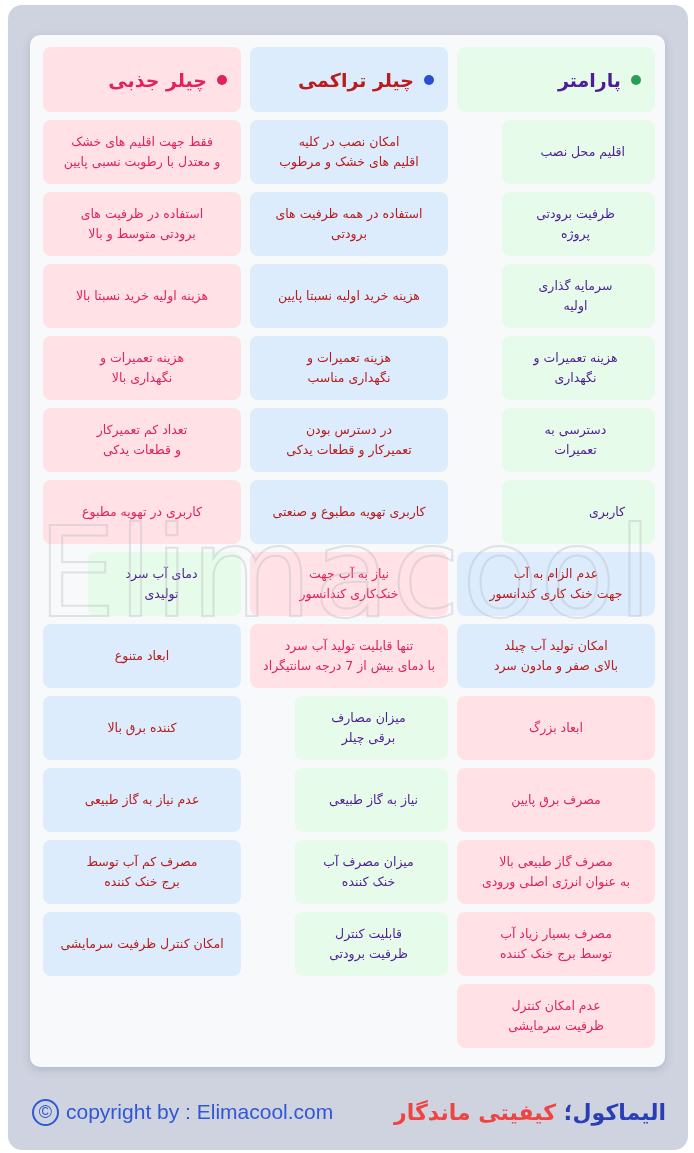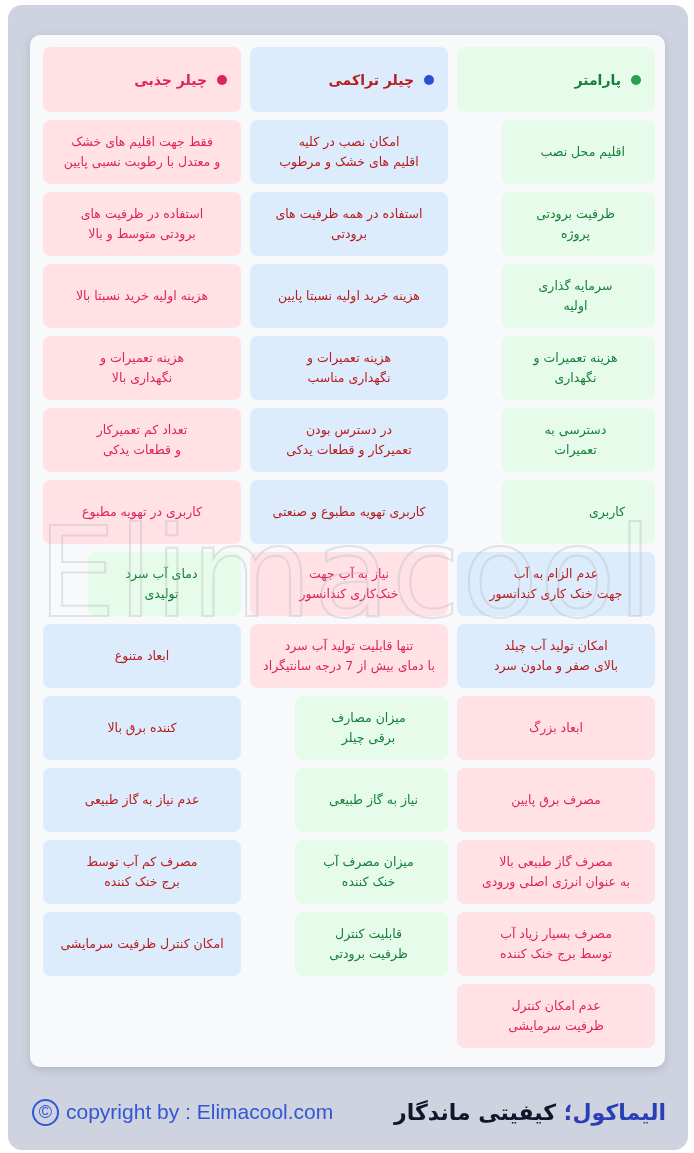--- a/index.html
+++ b/index.html
@@ -24,23 +24,23 @@
   }
   .cell {
     border-radius: 8px;
     display: flex; align-items: center; justify-content: center;
     text-align: center;
     font-size: 12.5px; line-height: 20px;
     padding: 4px 8px;
     white-space: pre-line;
     direction: rtl;
   }
-  .hdr { height: 65px; font-size: 14px; font-weight: bold; margin-bottom: 8px; }
+  .hdr { height: 65px; font-size: 19px; font-weight: bold; margin-bottom: 8px; }
   .body-cell { height: 64px; margin-bottom: 8px; }
-  .c-param { background: #e6fbe9; color: #15803d; padding-left: 24px; }
+  .c-param { background: #e6fbe9; color: #4c1d95; padding-left: 24px; }
   .c-store { background: #dcecfd; color: #b91c1c; }
   .c-abs { background: #ffe1e6; color: #e0245a; }
   .c-param.body-cell { justify-content: flex-start; padding-right: 30px; margin-left: 45px; }
   .dot { display: inline-block; width: 10px; height: 10px; border-radius: 50%; margin-left: 10px; }
   .hdr-inner { display: flex; align-items: center; direction: rtl; }
   .c-param.hdr { justify-content: flex-start; padding-right: 14px; }
   .c-store.hdr { justify-content: flex-start; padding-right: 14px; }
   .c-abs.hdr { justify-content: flex-start; padding-right: 14px; }
 
   .watermark {
@@ -56,21 +56,21 @@
     padding: 0 22px 0 24px;
   }
   .copyright { display: flex; align-items: center; color: #2f57d6; font-family: "Liberation Sans", sans-serif; font-size: 21px; }
   .copy-icon {
     width: 27px; height: 27px; border: 2px solid #2f57d6; border-radius: 50%;
     display: flex; align-items: center; justify-content: center;
     font-size: 18px; margin-right: 7px; color: #2f57d6; line-height: 1;
   }
   .tagline { direction: rtl; font-size: 22px; font-weight: bold; }
   .tag-brand { color: #2a3fb5; text-align: center; }
-  .tag-rest { color: #0f172a; }
+  .tag-rest { color: #ef4444; }
 </style>
 </head>
 <body>
 
 <div class="frame"></div>
 
 <div class="card">
   <div class="grid">
 
     <div class="cell hdr c-param">

